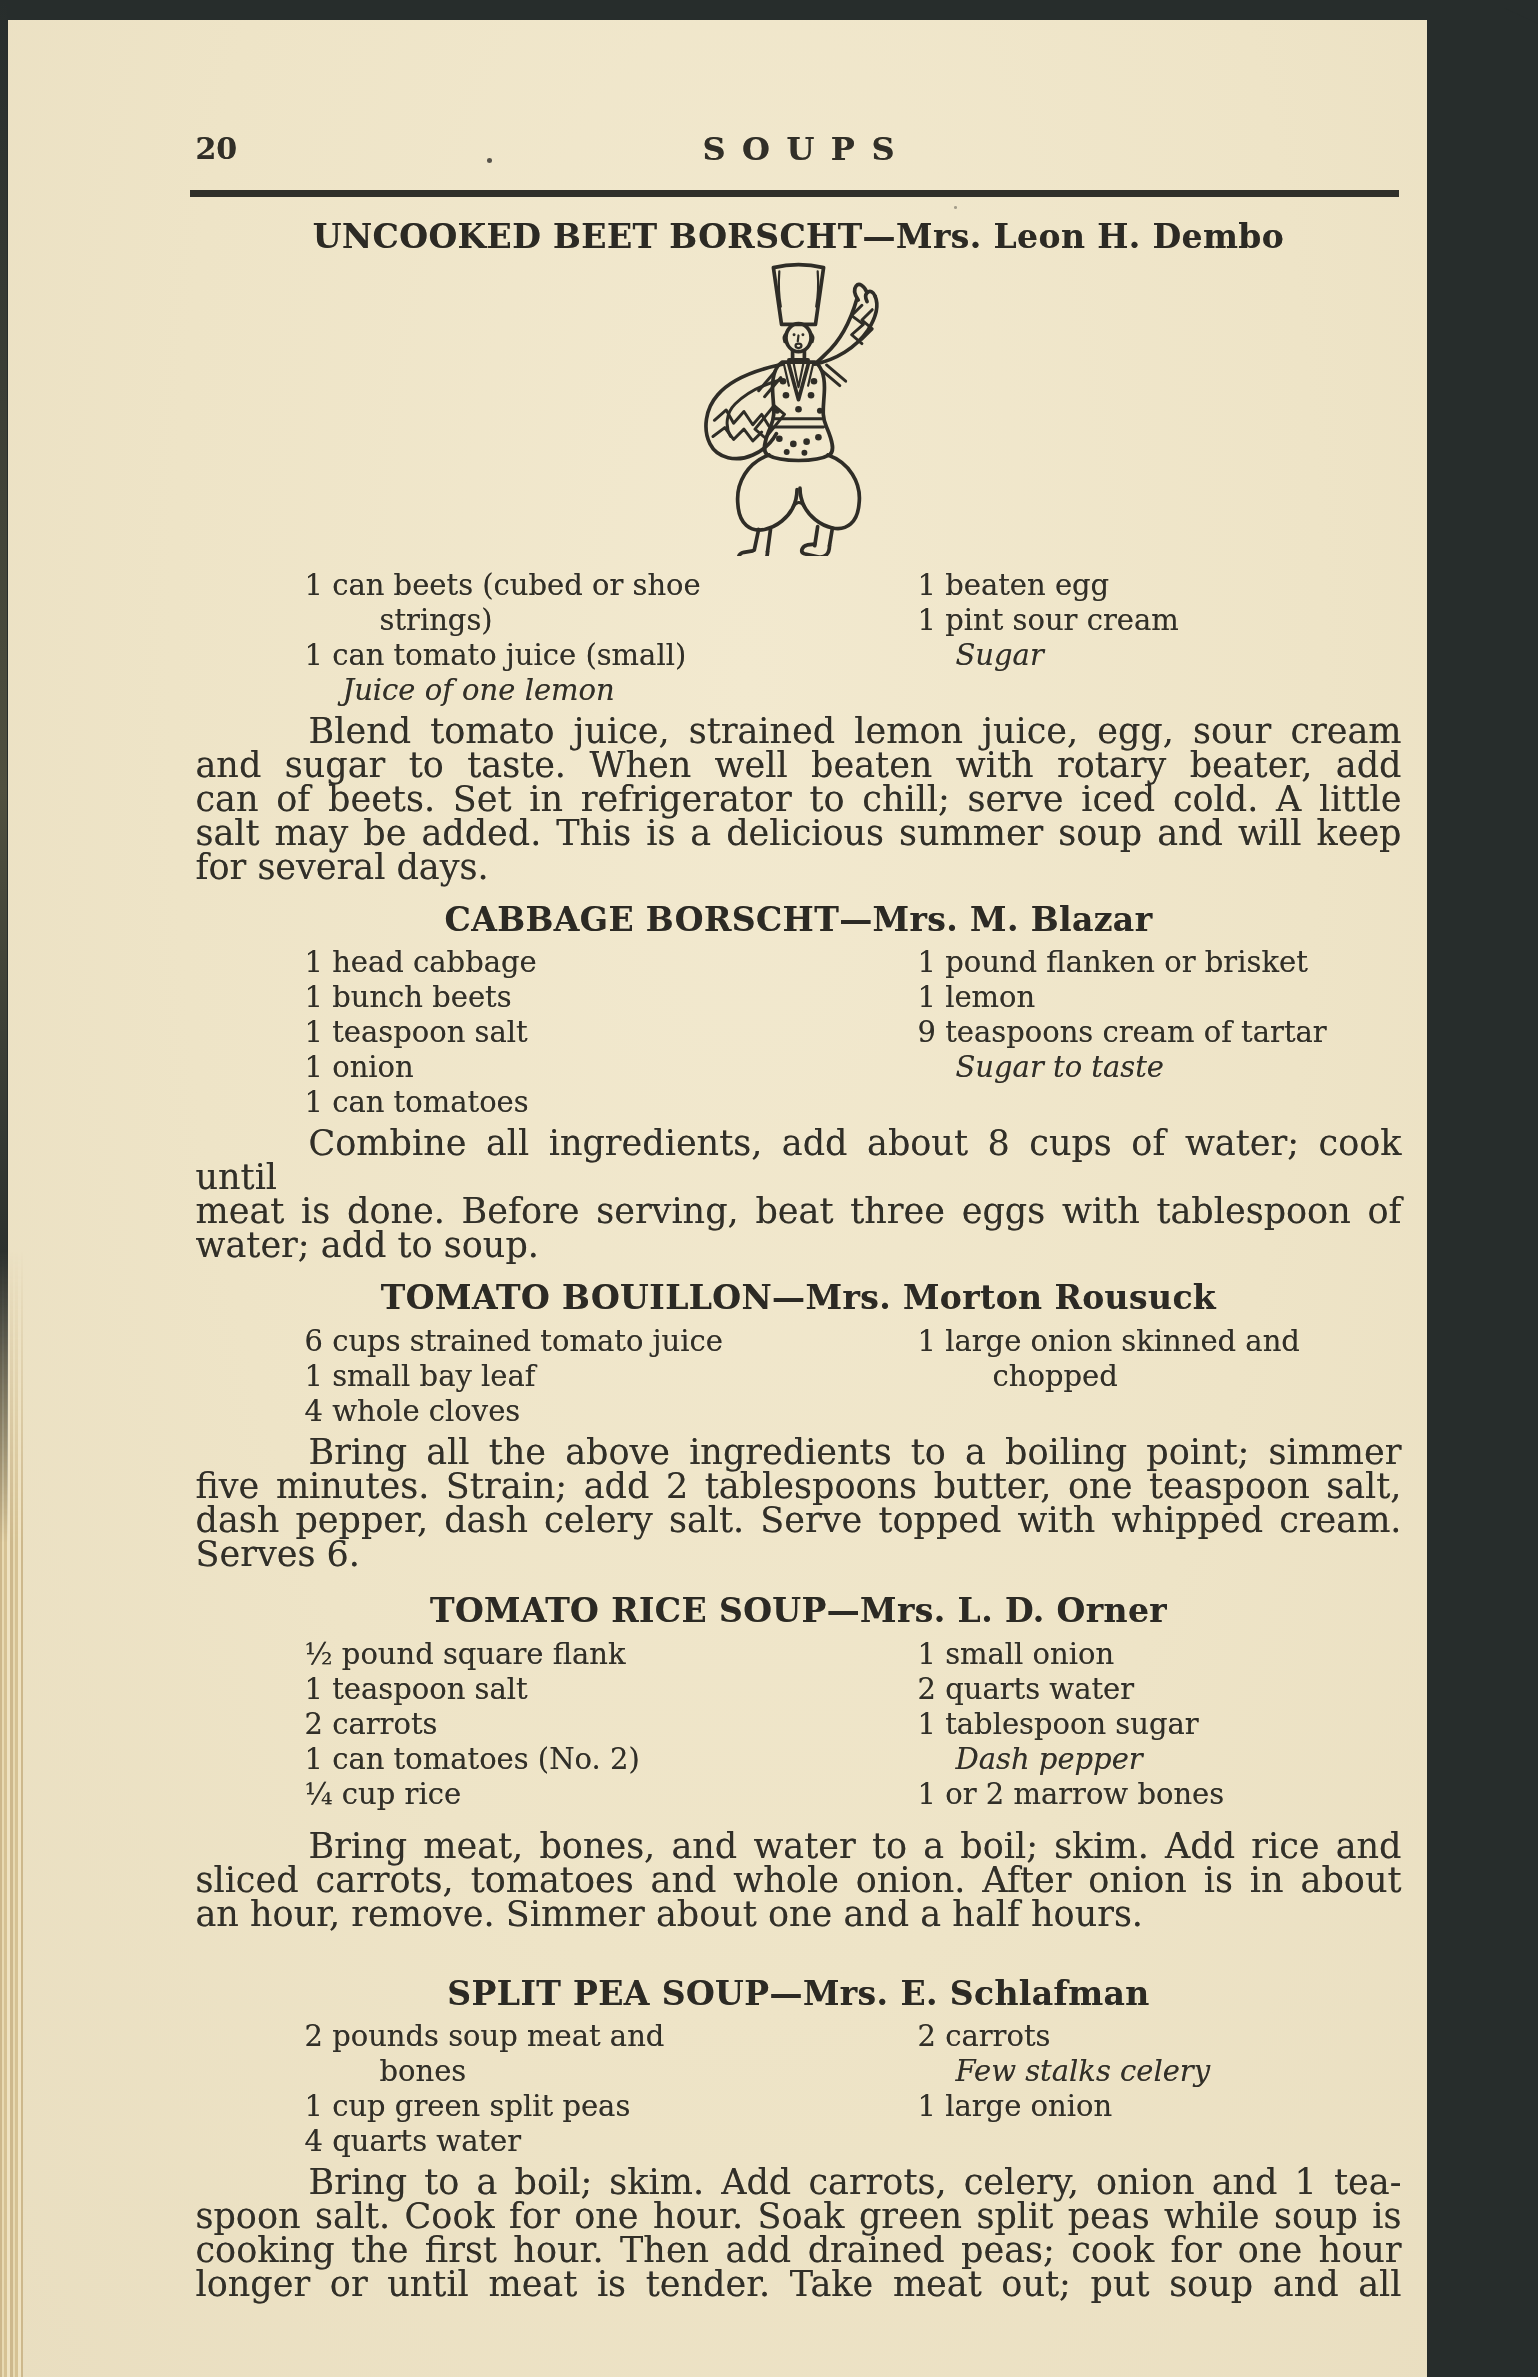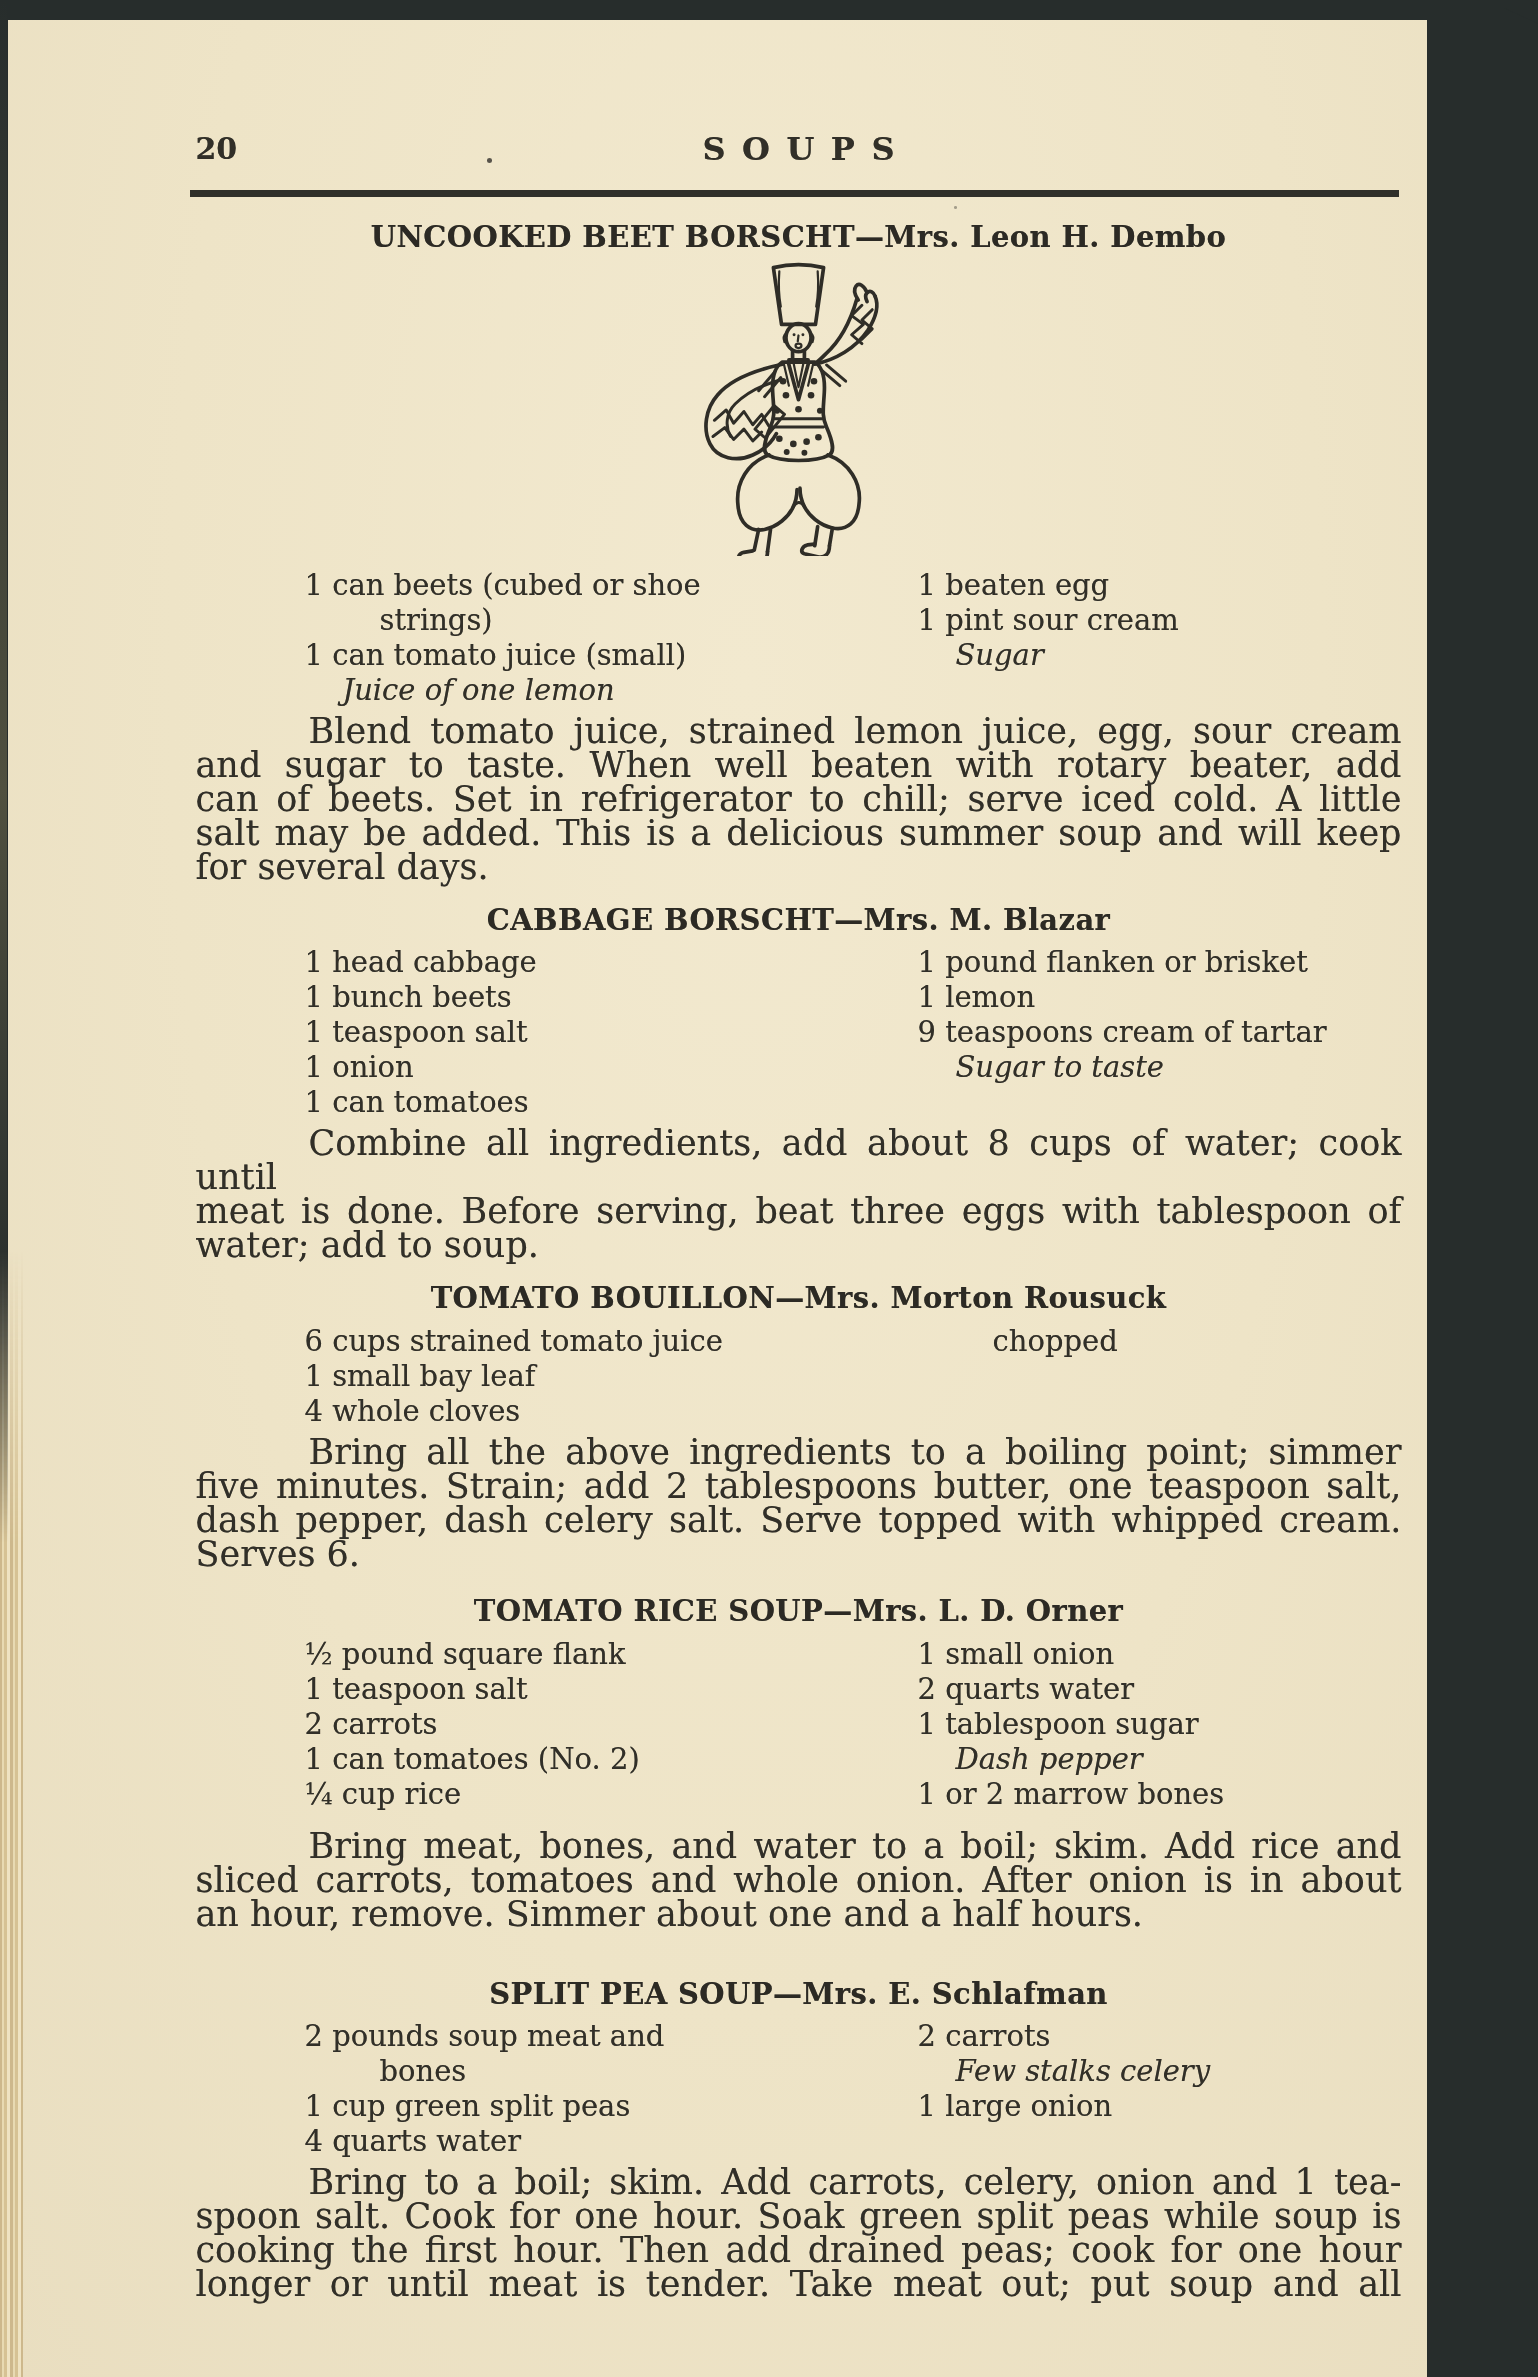--- a/index.html
+++ b/index.html
@@ -33,21 +33,21 @@
     text-shadow:0 0 0.5px rgba(49,47,40,.55);
   }
   .header-row{position:relative;height:44px;}
   .page-num{font-size:30px;font-weight:bold;display:inline-block;}
   .section-title{
     position:absolute;left:50%;transform:translateX(-50%);top:-1.5px;
     font-size:32px;font-weight:bold;letter-spacing:16.5px;padding-left:16.5px;white-space:nowrap;
   }
   .header-rule{height:6.8px;background:#30302a;margin-top:15px;margin-left:-6px;width:1209px;border:0;}
   .recipe-title{
-    font-size:29px;line-height:36px;font-weight:bold;text-align:center;
+    font-size:33px;line-height:36px;font-weight:bold;text-align:center;
     letter-spacing:0.4px;margin:18px 0 6px 0;color:#2c2a24;white-space:nowrap;
   }
   .recipe-title.first{margin-top:22.5px;}
   .recipe-title.mt-lg{margin-top:22.5px;}
   .recipe-title.mt-xl{margin-top:45px;}
   .illustration-wrap{text-align:center;margin-top:4.5px;height:299px;}
   .ingredients{
     display:grid;grid-template-columns:613px auto;
     margin-left:109px;margin-top:7.5px;margin-bottom:1.5px;
   }
@@ -198,20 +198,21 @@
 
     <section>
       <h2 class="recipe-title">TOMATO BOUILLON—Mrs. Morton Rousuck</h2>
       <div class="ingredients">
         <div class="col">
           <div class="ing">6 cups strained tomato juice</div>
           <div class="ing">1 small bay leaf</div>
           <div class="ing">4 whole cloves</div>
         </div>
         <div class="col">
+          <div class="ing">1 large onion skinned and</div>
           <div class="ing ind2">chopped</div>
         </div>
       </div>
       <div class="instructions">
         <div class="pline first">Bring all the above ingredients to a boiling point; simmer</div>
         <div class="pline">five minutes. Strain; add 2 tablespoons butter, one teaspoon salt,</div>
         <div class="pline">dash pepper, dash celery salt. Serve topped with whipped cream.</div>
         <div class="pline last">Serves 6.</div>
       </div>
     </section>

